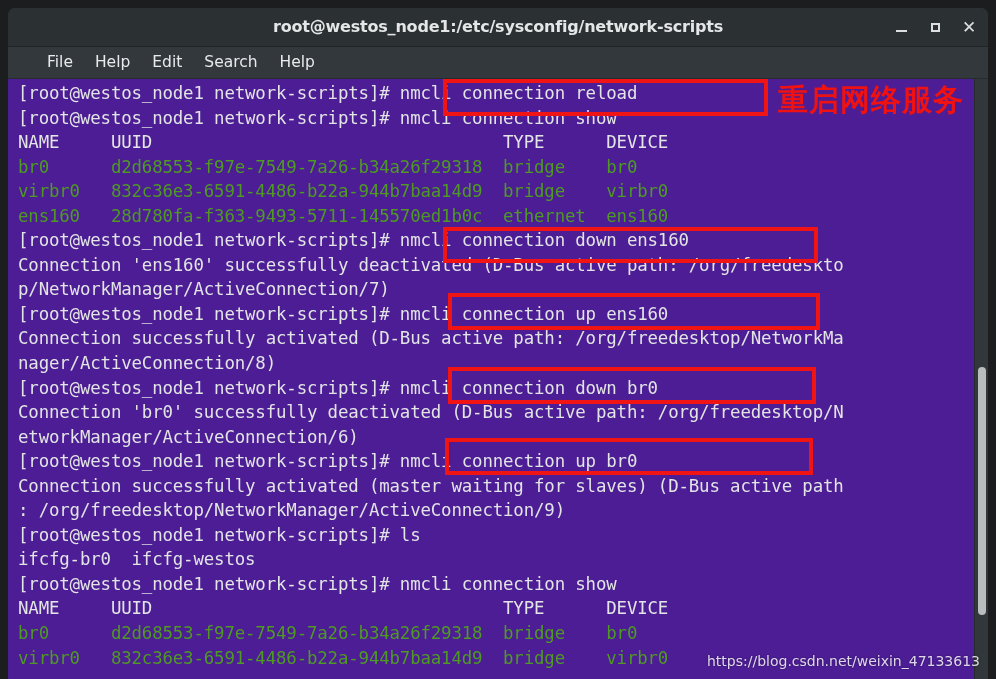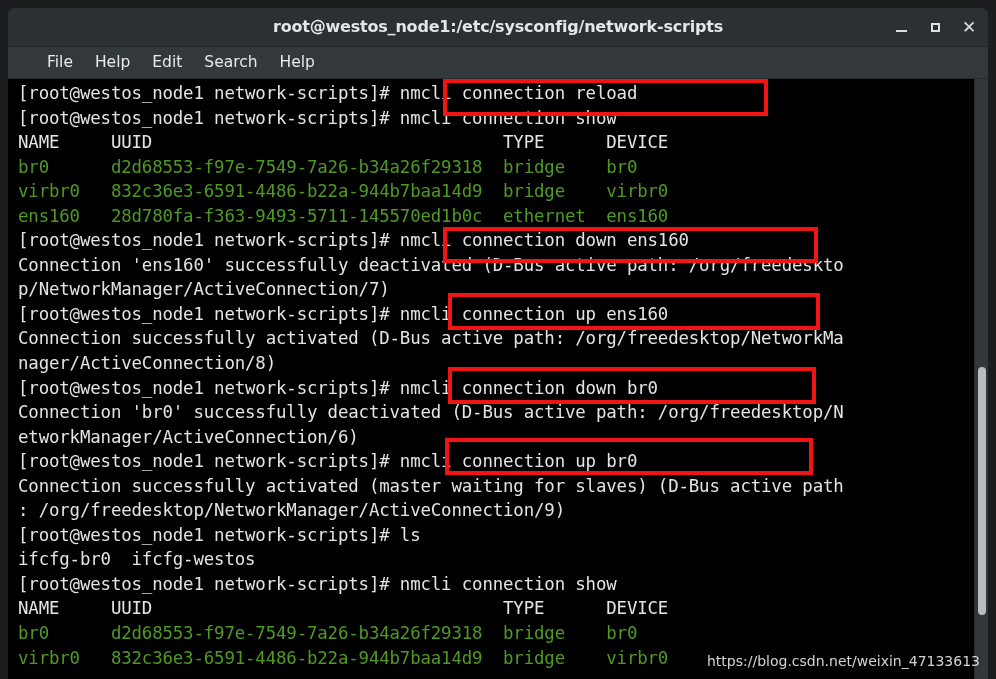--- a/index.html
+++ b/index.html
@@ -94,21 +94,21 @@
     padding: 0 11px;
     line-height: 31px;
     cursor: pointer;
     white-space: nowrap;
   }
 
   
   #term-wrap {
     position: relative;
     height: 601px;
-    background: #000000;
+    background: #4c1d95;
     overflow: hidden;
   }
   #term {
     position: absolute;
     left: 10px; top: 2px;
     right: 18px;
     font-family: "DejaVu Sans Mono", monospace;
     font-size: 17.4px;
     line-height: 24.55px;
     letter-spacing: -0.15px;
@@ -207,15 +207,16 @@
   </div>
 
   <div id="overlay">
       <div class="hl-box" style="left: 443px; top: 79px; width: 325px; height: 37px; border-color: rgb(240, 20, 20);"></div>
       <div class="hl-box" style="left: 443px; top: 227px; width: 375px; height: 36px; border-color: rgb(240, 20, 20);"></div>
       <div class="hl-box" style="left: 448px; top: 293px; width: 372px; height: 37px; border-color: rgb(240, 20, 20);"></div>
       <div class="hl-box" style="left: 448px; top: 367px; width: 368px; height: 37px; border-color: rgb(240, 20, 20);"></div>
       <div class="hl-box" style="left: 445px; top: 438px; width: 368px; height: 37px; border-color: rgb(240, 20, 20);"></div>
     </div>
 
+  <div id="cn-note" style="left:778px; top:80px;">重启网络服务</div>
 
   <div id="watermark">https://blog.csdn.net/weixin_47133613</div>
 </div>
 
 </body></html>

